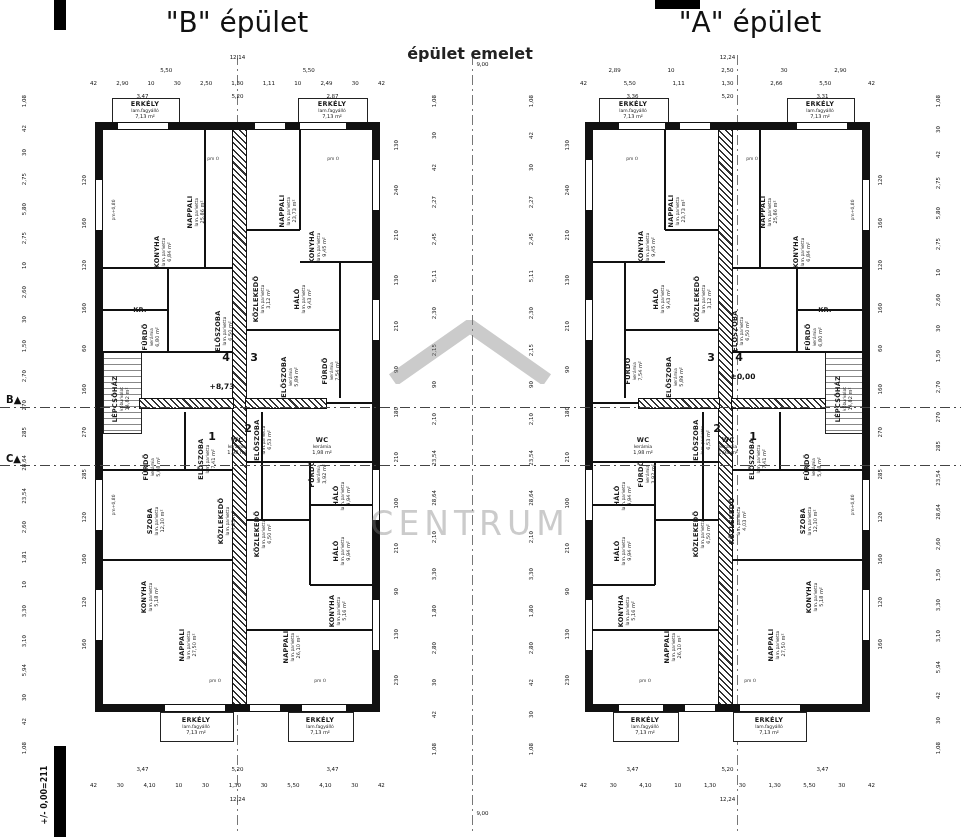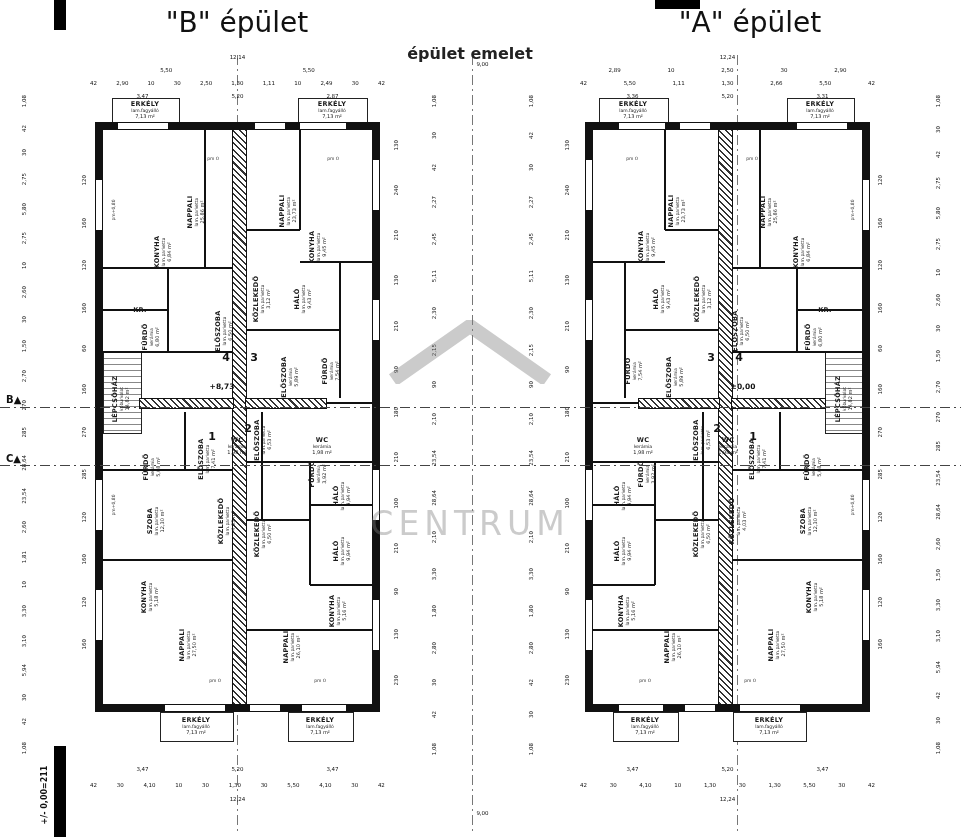--- a/index.html
+++ b/index.html
@@ -485,21 +485,21 @@
   <div class="room" style="left:645px;top:726px">
       <span class="rn">ERKÉLY</span>
       <span class="rs">lam.fagyálló</span>
       <span class="ra">7,13 m²</span>
     </div>
 
   <div class="num" style="left:739px;top:357px">4</div>
   <div class="num" style="left:711px;top:357px">3</div>
   <div class="num" style="left:753px;top:436px">1</div>
   <div class="num" style="left:717px;top:428px">2</div>
-  <div class="lvl" style="left:743px;top:386px">±0,00</div>
+  <div class="lvl" style="left:743px;top:376px">±0,00</div>
 
   <div class="pm" style="left:752px;top:158px">pm 0</div>
   <div class="pm" style="left:632px;top:158px">pm 0</div>
   <div class="pm v" style="left:852px;top:210px">pm+0,80</div>
   <div class="pm v" style="left:852px;top:505px">pm+0,80</div>
   <div class="pm" style="left:750px;top:680px">pm 0</div>
   <div class="pm" style="left:645px;top:680px">pm 0</div>
 
   <div class="dimrow ctr" style="left:95px;top:54px;width:285px">
       <span class="dim">12,14</span>

